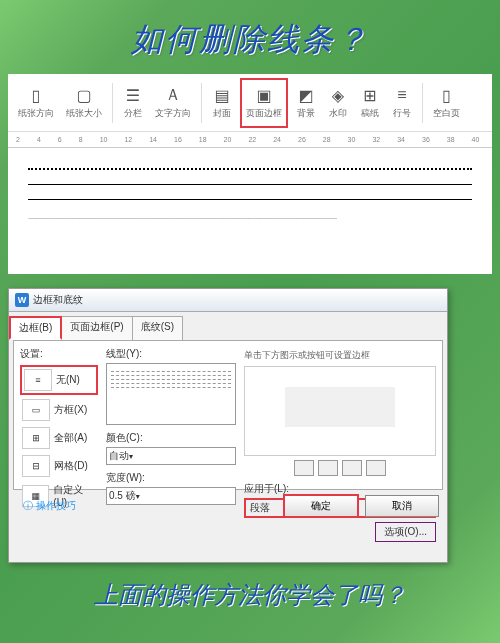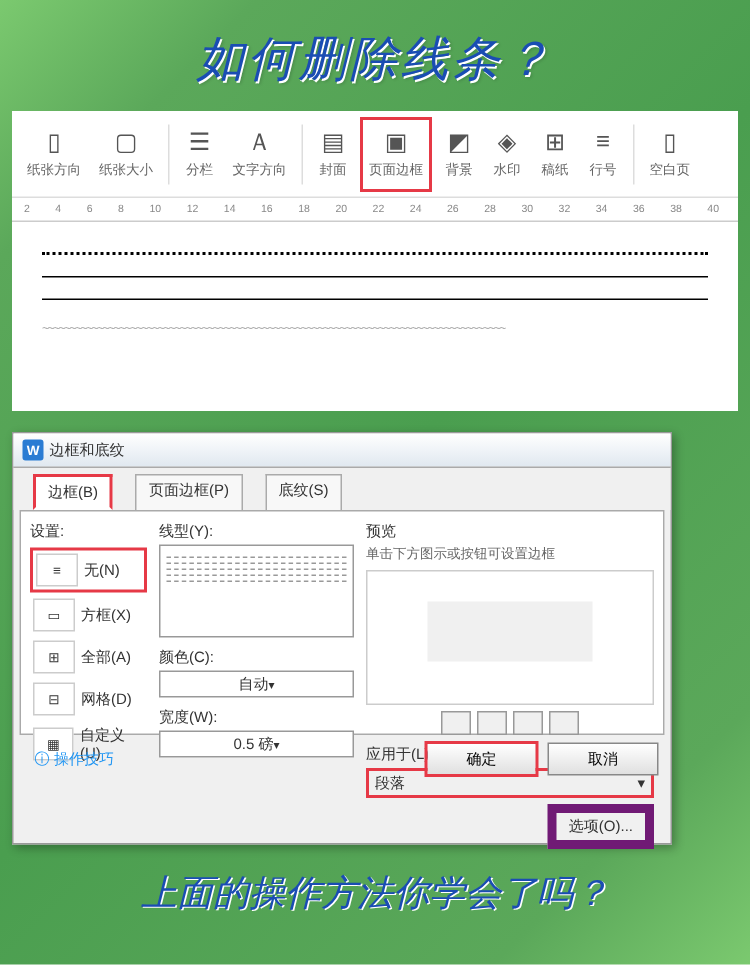--- a/index.html
+++ b/index.html
@@ -18,48 +18,48 @@
 .tb-label{font-size:9px;white-space:nowrap}
 .tb-hl{border:2px solid #e63946}
 .ruler{height:16px;border-bottom:1px solid #ccc;display:flex;align-items:center;padding:0 8px;font-size:7px;color:#888;gap:17px}
 .doc{padding:12px 20px;background:#fff}
 .dot-line{border-top:2px dotted #000;margin:8px 0}
 .thin-line{border-top:1px solid #000;margin:14px 0}
 .wave{font-size:8px;color:#999;letter-spacing:-1px;margin:12px 0;overflow:hidden;white-space:nowrap}
 .dialog{background:#f0f0f0;margin:14px 8px 0;border:1px solid #999;width:440px;height:275px;box-shadow:2px 2px 6px rgba(0,0,0,.3);font-size:10px;color:#333}
 .dlg-title{background:linear-gradient(#fff,#e0e8f0);padding:4px 6px;display:flex;align-items:center;gap:4px;border-bottom:1px solid #aaa}
 .wicon{width:14px;height:14px;background:#2b7cd3;color:#fff;display:flex;align-items:center;justify-content:center;font-size:9px;font-weight:bold;border-radius:2px}
-.dlg-tabs{display:flex;padding:4px 13px 0;gap:16px;background:#f0f0f0}
+.dlg-tabs{display:flex;padding:4px 0 0;gap:0;background:#f0f0f0}
 .dlg-tab{padding:3px 8px;border:1px solid #aaa;border-bottom:none;background:#f8f8f8;font-size:10px;margin-right:-1px}
 .dlg-tab.active{background:#fff;border:2px solid #e63946;border-bottom:2px solid #fff;position:relative;z-index:2}
 .dlg-body{background:#fff;border:1px solid #aaa;margin:0 4px 4px;padding:6px;height:150px;display:flex;gap:8px}
 .col-left{width:78px}
 .col-left h5{font-size:10px;font-weight:normal;margin-bottom:4px}
 .setting-item{display:flex;align-items:center;gap:4px;padding:2px;margin-bottom:2px}
 .setting-item.hl{border:2px solid #e63946}
 .sicon{width:28px;height:22px;border:1px solid #ccc;background:#fff;display:flex;align-items:center;justify-content:center;font-size:9px}
 .col-mid{width:130px}
 .col-mid h5, .col-right h5{font-size:10px;font-weight:normal;margin-bottom:2px}
 .style-box{border:1px solid #999;height:62px;background:#fff;padding:4px;font-size:8px;overflow:hidden}
 .style-box div{border-bottom:1px dashed #999;margin:3px 0;height:1px}
-.sel{width:100%;border:1px solid #999;height:18px;font-size:10px;padding:0 2px;background:#fff;display:flex;align-items:center;justify-content:center}
+.sel{width:100%;border:1px solid #999;height:18px;font-size:10px;padding:0 2px;background:#fff;display:flex;align-items:center;justify-content:flex-start}
 .sel:after{content:"▾";font-size:8px}
 .col-right{flex:1}
 .preview-box{border:1px solid #ccc;height:90px;background:#fff;margin:4px 0;position:relative}
 .preview-box .inner{position:absolute;top:20px;left:40px;right:40px;height:40px;background:#f0f0f0}
 .btns-row{display:flex;gap:4px;justify-content:center;margin:2px 0}
 .mini-btn{width:20px;height:16px;border:1px solid #999;background:#f0f0f0}
 .apply-row{margin-top:6px}
 .apply-sel{border:2px solid #e63946;height:20px;display:flex;align-items:center;padding:0 4px;justify-content:space-between;margin-top:2px}
 .apply-sel:after{content:"▾"}
 .dlg-footer{display:flex;justify-content:flex-end;align-items:center;padding:0 8px 6px;gap:6px}
 .tips{margin-right:auto;color:#2196f3;font-size:10px;display:flex;align-items:center;gap:3px;margin-left:6px}
 .btn{padding:3px 26px;border:1px solid #888;background:linear-gradient(#fff,#e0e0e0);font-size:10px}
 .btn.ok{border:2px solid #e63946}
-.opt-btn{padding:2px 8px;border:6px solid #701a75;background:#f0f0f0;font-size:10px;float:right;margin-top:4px}
+.opt-btn{padding:2px 8px;border:1px solid #701a75;background:#f0f0f0;font-size:10px;float:right;margin-top:4px}
 .footer-text{text-align:center;padding:16px 0;font-size:24px;font-family:"STXingkai","KaiTi",cursive;font-style:italic;color:#1a4db3;text-shadow:1px 1px 0 #fff}
 </style>
 </head>
 <body>
 
 <div class="title">如何删除线条？</div>
 
 <div class="app">
   <div class="toolbar">
     <div class="tb-btn">
@@ -186,21 +186,20 @@
       <h5 style="margin-top:6px">颜色(C):</h5>
       <div class="sel">
           <span>自动</span>
         </div>
       <h5 style="margin-top:6px">宽度(W):</h5>
       <div class="sel">
           <span>0.5 磅</span>
         </div>
     </div>
     <div class="col-right">
-      <h5>预览</h5>
       <div style="font-size:9px;color:#666;margin:2px 0">单击下方图示或按钮可设置边框</div>
       <div class="preview-box">
           <div class="inner"></div>
         </div>
       <div class="btns-row">
         <div class="mini-btn"></div>
         <div class="mini-btn"></div>
         <div class="mini-btn"></div>
         <div class="mini-btn"></div>
       </div>

